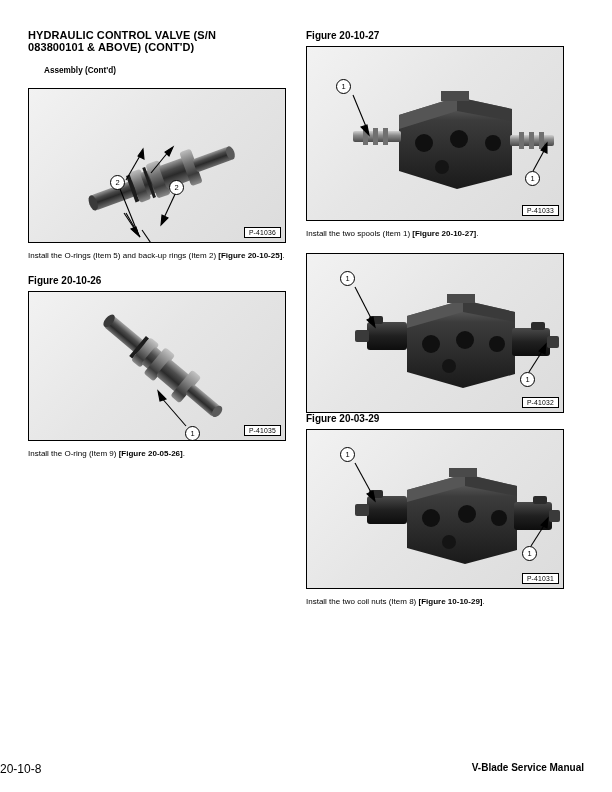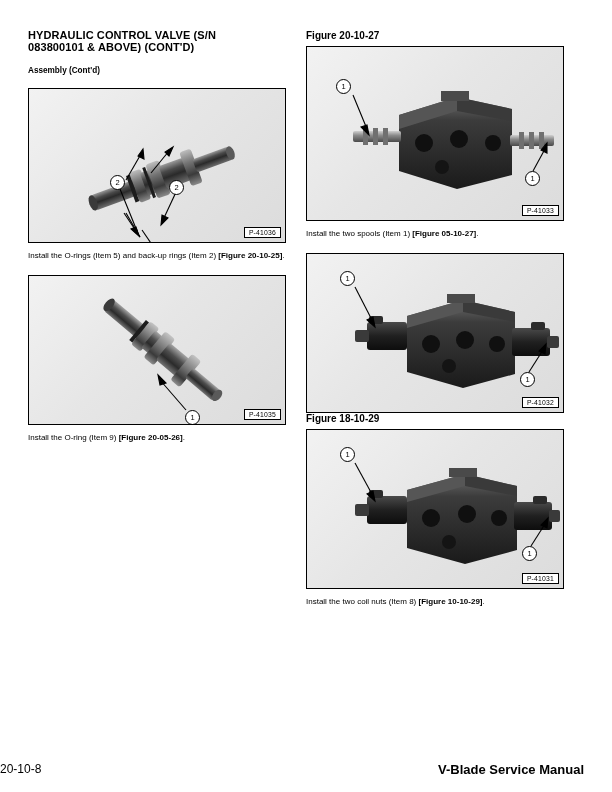--- a/index.html
+++ b/index.html
@@ -32,21 +32,21 @@
     font-size: 11px;
     font-weight: bold;
     line-height: 11.5px;
     letter-spacing: 0.1px;
     margin: 0 0 13px 0;
     width: 240px;
   }
   .sub-head {
     font-size: 8.2px;
     font-weight: bold;
-    margin: 0 0 13px 0;
+    margin: 0 0 13px 16px;
   }
   .fig-label {
     font-size: 10px;
     font-weight: bold;
     margin: 0 0 5px 0;
   }
   .caption {
     font-size: 8px;
     line-height: 11.5px;
     margin: 7px 0 13px 0;
@@ -95,21 +95,21 @@
     position: absolute;
     left: 0; top: 0;
     width: 612px;
     text-align: left;
     font-size: 12px;
     font-weight: normal;
   }
   .footer .manual {
     position: absolute;
     right: 28px; top: 0;
-    font-size: 13px;
+    font-size: 10px;
     font-weight: bold;
   }
 </style>
 </head>
 <body>
 
 <div class="page">
 
   <div class="col col-left">
 
@@ -172,20 +172,21 @@
       </svg>
       <div class="callout" style="left:81px; top:86px;">2</div>
       <div class="callout" style="left:140px; top:91px;">2</div>
 
       <div class="figcode">P-41036</div>
     </div>
     <div class="caption">
       <span>Install the O-rings (Item 5) and back-up rings (Item 2) </span><b>[Figure 20-10-25]</b><span>.</span>
     </div>
 
+    <div class="fig-label">Figure 20-10-26</div>
     <div class="figbox" style="width:258px;height:150px;">
       <svg class="fsvg" width="258" height="150" viewBox="0 0 258 150">
         <defs>
           <linearGradient id="mc1" x1="0" y1="0" x2="0" y2="1">
             <stop offset="0%" stop-color="#a5a5a5"></stop>
             <stop offset="35%" stop-color="#4e4e4e"></stop>
             <stop offset="65%" stop-color="#2b2b2b"></stop>
             <stop offset="100%" stop-color="#747474"></stop>
           </linearGradient>
           <linearGradient id="mc2" x1="0" y1="0" x2="0" y2="1">
@@ -269,21 +270,21 @@
           <polygon points="62,88 54,80 60,78"></polygon>
           <path d="M226,124 L238,102" fill="none"></path>
           <polygon points="240,96 240,106 234,103"></polygon>
         </g>
       </svg>
       <div class="callout" style="left:29px; top:32px;">1</div>
       <div class="callout" style="left:218px; top:124px;">1</div>
       <div class="figcode">P-41033</div>
     </div>
     <div class="caption">
-      <span>Install the two spools (Item 1) </span><b>[Figure 05-10-27]</b><span>.</span>
+      <span>Install the two spools (Item 1) </span><b>[Figure 20-10-27]</b><span>.</span>
     </div>
 
     <div class="figbox" style="width:258px;height:160px;">
       <svg class="fsvg" width="258" height="160" viewBox="0 0 258 160">
         <defs>
           <linearGradient id="bd3" x1="0" y1="0" x2="0" y2="1">
             <stop offset="0%" stop-color="#6e6e6e"></stop>
             <stop offset="25%" stop-color="#3c3c3c"></stop>
             <stop offset="100%" stop-color="#1a1a1a"></stop>
           </linearGradient>
@@ -315,21 +316,21 @@
           <polygon points="68,73 60,66 66,63"></polygon>
           <path d="M222,118 L236,96" fill="none"></path>
           <polygon points="239,90 238,100 232,97"></polygon>
         </g>
       </svg>
       <div class="callout" style="left:33px; top:17px;">1</div>
       <div class="callout" style="left:213px; top:118px;">1</div>
       <div class="figcode">P-41032</div>
     </div>
 
-    <div class="fig-label">Figure 18-10-29</div>
+    <div class="fig-label">Figure 20-03-29</div>
     <div class="figbox" style="width:258px;height:160px;">
       <svg class="fsvg" width="258" height="160" viewBox="0 0 258 160">
         <defs>
           <linearGradient id="bd4" x1="0" y1="0" x2="0" y2="1">
             <stop offset="0%" stop-color="#6e6e6e"></stop>
             <stop offset="25%" stop-color="#3c3c3c"></stop>
             <stop offset="100%" stop-color="#1a1a1a"></stop>
           </linearGradient>
           <linearGradient id="cl2" x1="0" y1="0" x2="0" y2="1">
             <stop offset="0%" stop-color="#4a4a4a"></stop>

